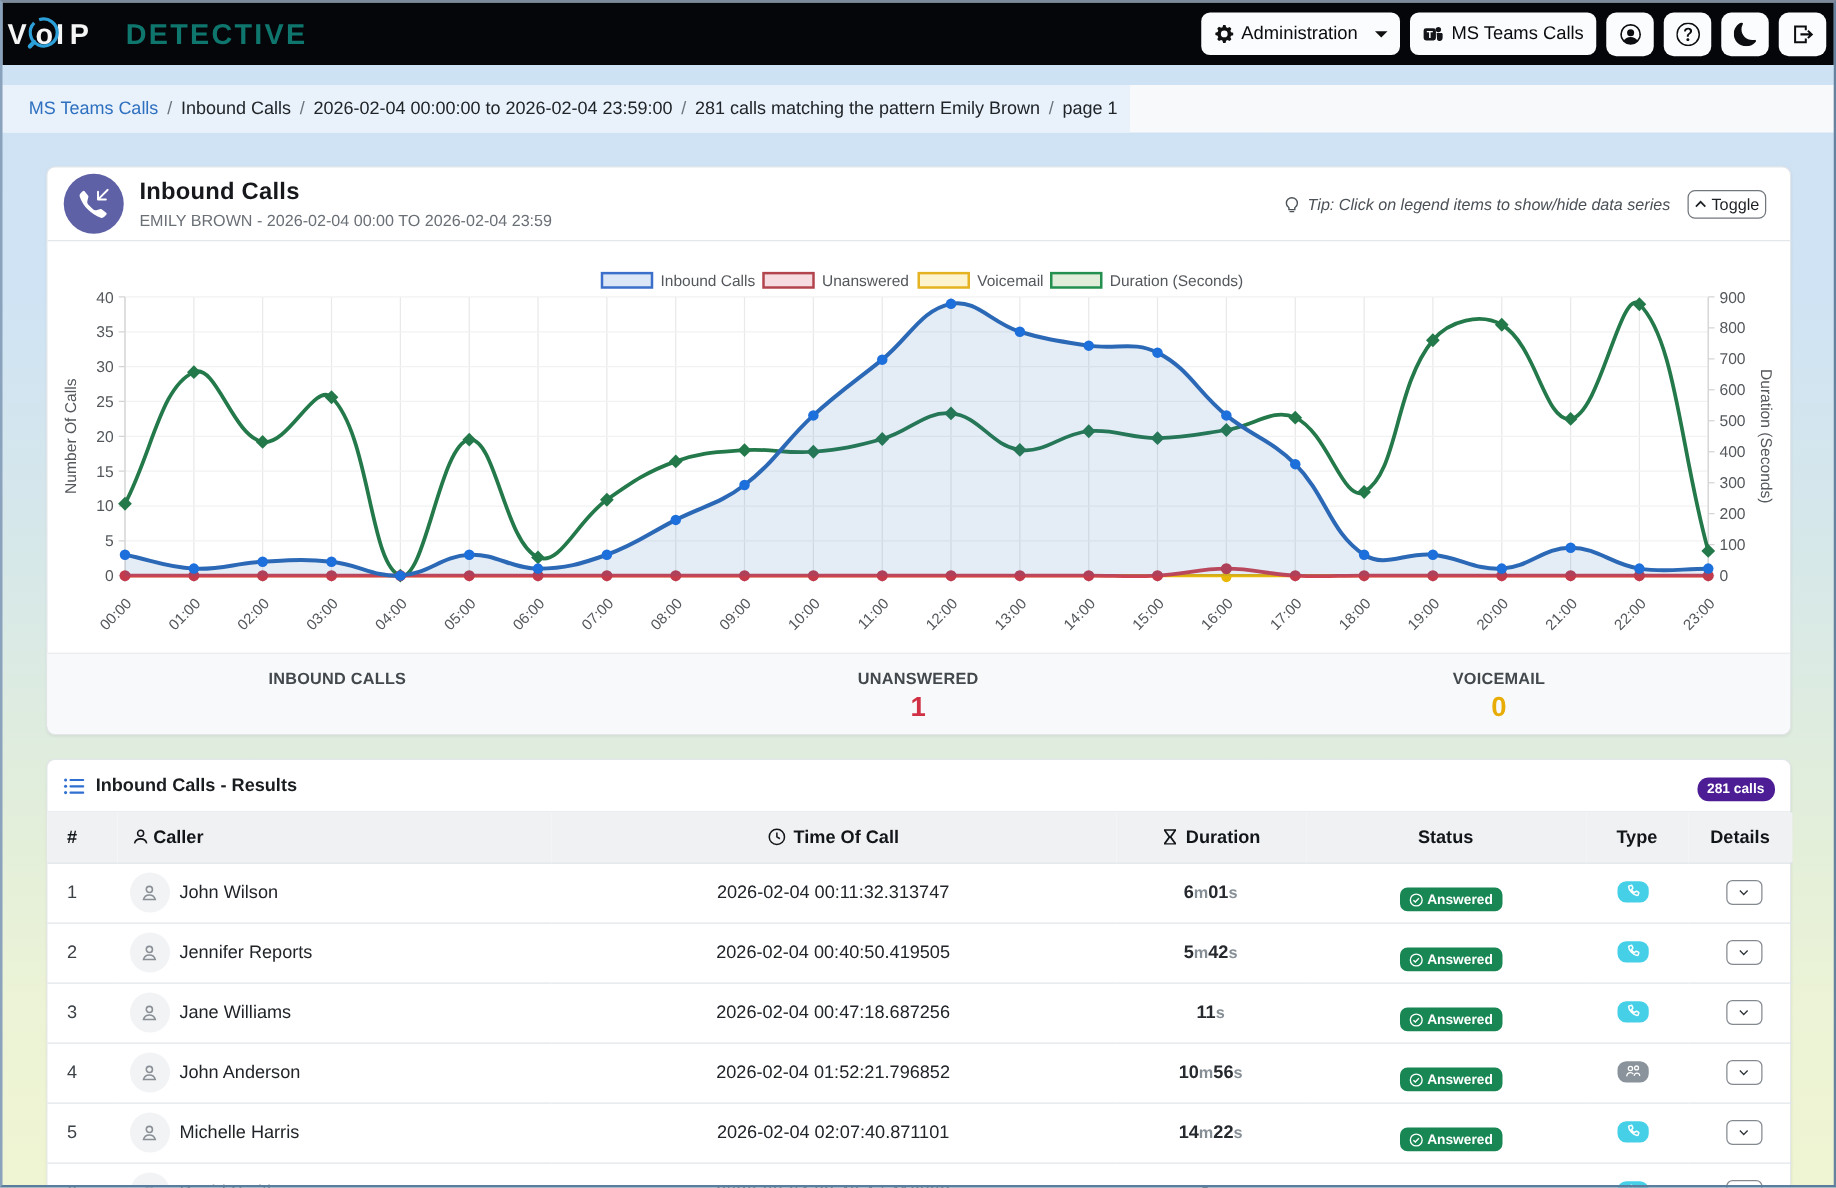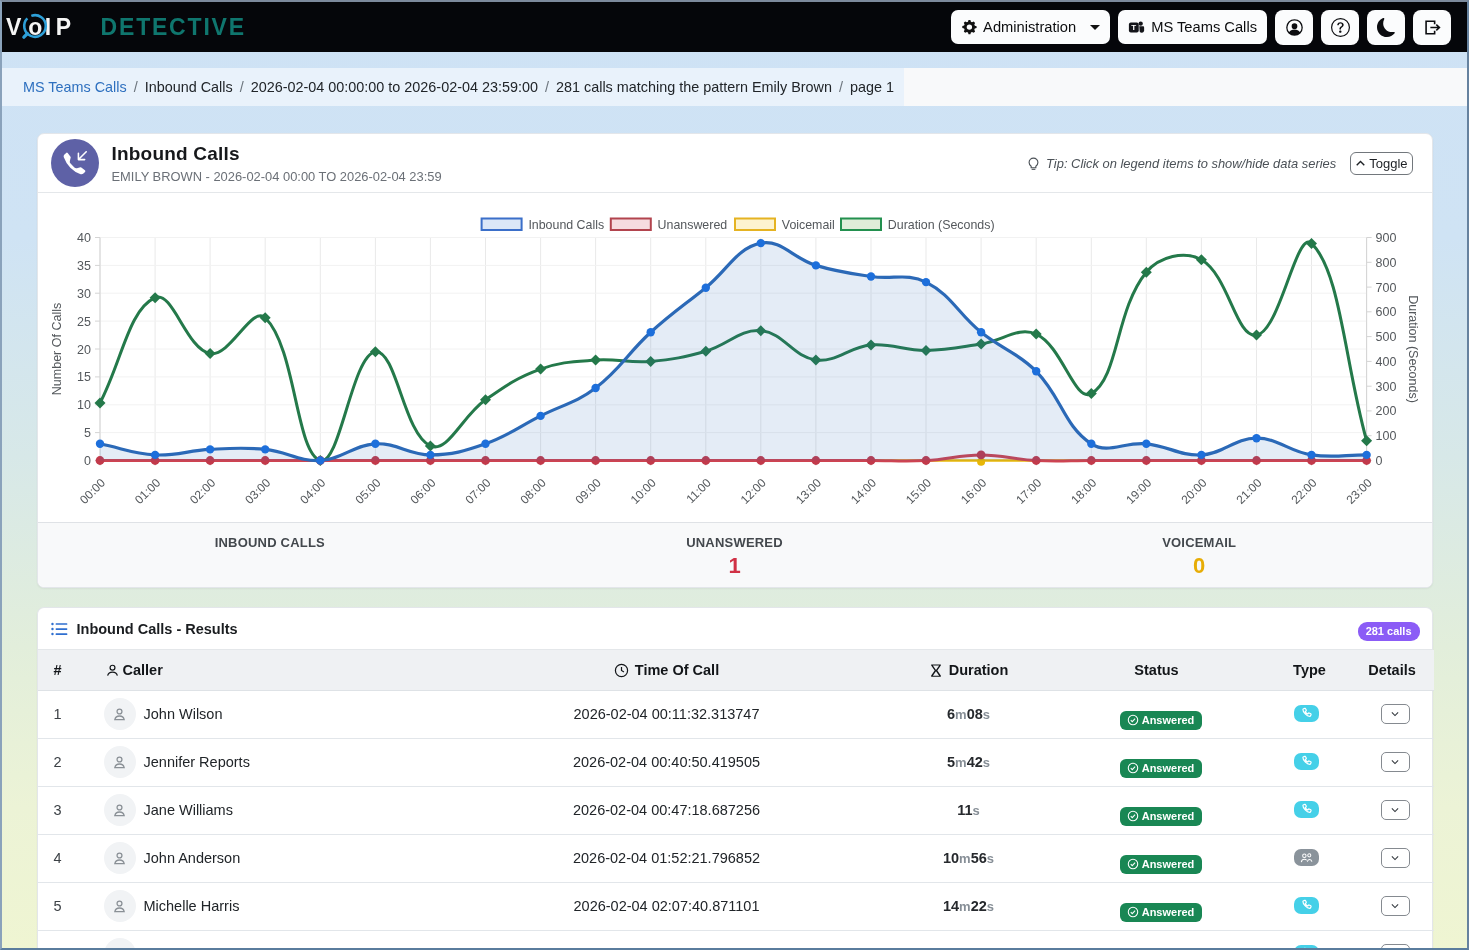--- a/index.html
+++ b/index.html
@@ -11,21 +11,21 @@
   position: relative;
 }
 #frame { position:fixed; inset:0; border-top:2px solid #7c8a9c; border-left:2px solid #8aa2bb; border-right:2px solid #66829f; border-bottom:2px solid #5a7c9d; pointer-events:none; z-index:99; }
 
 .navbar { position:relative; margin:2px 2px 0 2px; height:50px; background:#05060a; display:flex; align-items:center; }
 .logo { display:flex; align-items:baseline; margin-left:4px; font-weight:bold; font-size:23px; }
 .logo .white { color:#f5f5f5; letter-spacing:4.5px; }
 .logo .blue { color:#0f766e; margin-left:25px; letter-spacing:1.8px; }
 .oo { position:relative; display:inline-block; color:#f5f5f5; width:19px; text-align:center; }
 .oo svg { position:absolute; left:-6px; top:-2px; overflow:visible; }
-.navright { margin-left:auto; display:flex; align-items:center; gap:8px; margin-right:16px; }
+.navright { margin-left:auto; display:flex; align-items:center; gap:8px; margin-right:6px; }
 .nbtn { background:#fbfcfd; border:none; border-radius:7px; height:34px; display:flex; align-items:center; padding:0 10px; font-size:14.7px; color:#0c0d0f; gap:6px; white-space:nowrap; }
 .nsq { width:38px; height:35px; padding:0; border:none; justify-content:center; display:flex; align-items:center; background:#fbfcfd; border-radius:8px; }
 .caret { width:0; height:0; border-left:5px solid transparent; border-right:5px solid transparent; border-top:5px solid #111; margin-left:6px; }
 
 .crumbbar { margin:16px 2px 0 2px; background:#f8f9fa; display:flex; height:38px; }
 .crumb { background:#e9f2fb; display:flex; align-items:center; padding:0 10px 0 21px; font-size:14.4px; color:#212529; white-space:nowrap; }
 .crumb a { color:#2e70bf; text-decoration:none; }
 .crumb .sep { color:#6c757d; padding:0 7px; }
 
 .card { width:1396px; margin:0 auto; background:#fff; border-radius:7px; border:1px solid #e3e6ea; box-shadow:0 1px 2px rgba(0,0,0,.05); }
@@ -41,21 +41,21 @@
 
 .c1foot { border-top:1px solid #dfe2e6; background:#f8f9fa; border-radius:0 0 7px 7px; display:flex; height:65px; padding-top:12px; }
 .stat { flex:1; text-align:center; }
 .stat .lab { font-size:13px; font-weight:bold; color:#43484d; letter-spacing:0.2px; }
 .stat .val { font-size:22px; font-weight:bold; margin-top:3px; }
 .v-blue { color:#1a6fd6; } .v-red { color:#d03145; } .v-yellow { color:#e7ad06; } .v-green { color:#1d8a4e; }
 
 #card2 { margin-top:19px; border-radius:7px 7px 0 0; border-bottom:none; }
 .c2head { display:flex; align-items:center; padding:0 12px 0 12px; height:42px; border-bottom:1px solid #e4e7ea; }
 .c2head .t { font-size:14.5px; font-weight:bold; color:#1a1d20; margin-left:9px; }
-.badgecalls { margin-left:auto; position:relative; top:3px; background:#8b5cf6; color:#fff; font-size:11px; font-weight:bold; padding:3px 8px 4px; border-radius:9px; }
+.badgecalls { margin-left:auto; position:relative; top:3px; background:#4c1d95; color:#fff; font-size:11px; font-weight:bold; padding:3px 8px 4px; border-radius:9px; }
 table.res { width:100%; border-collapse:collapse; table-layout:fixed; font-size:14.5px; color:#212529; }
 table.res col.c0{width:56px;} table.res col.c1{width:347px;} table.res col.c2{width:452px;}
 table.res col.c3{width:152px;} table.res col.c4{width:224px;} table.res col.c5{width:82px;} table.res col.c6{width:83px;}
 table.res thead th { background:#eff1f3; font-weight:bold; height:40px; border-bottom:1px solid #dee2e6; font-size:14.5px; color:#131619; }
 table.res th, table.res td { vertical-align:middle; }
 table.res td { height:48px; border-bottom:1px solid #e2e6ea; }
 .thl { text-align:left; padding-left:16px; }
 .thc { text-align:center; }
 .hic { display:inline-flex; align-items:center; gap:6px; vertical-align:middle; }
 td.cnum { padding-left:16px; color:#3c4146; }
@@ -440,21 +440,21 @@
               <span class="avatar">
                 <svg width="17" height="17" viewBox="0 0 16 16" fill="none" stroke="#8a9096" stroke-width="1.2">
                   <circle cx="8" cy="5.2" r="2.3"></circle>
                   <path d="M3.6 12.8c.5-2.2 2.3-3.4 4.4-3.4s3.9 1.2 4.4 3.4z"></path>
                 </svg>
               </span>
               <span class="cname">John Wilson</span>
             </div>
           </td>
       <td class="ctime">2026-02-04 00:11:32.313747</td>
-      <td class="cdur"><span>6</span><span class="u">m</span><span>08</span><span class="u">s</span></td>
+      <td class="cdur"><span>6</span><span class="u">m</span><span>01</span><span class="u">s</span></td>
       <td class="cstat"><span class="stbadge"><svg width="12" height="12" viewBox="0 0 16 16" fill="none" stroke="#fff" stroke-width="1.4">
                 <circle cx="8" cy="8" r="6.3"></circle>
                 <path d="M5 8.2l2 2 3.8-4"></path>
               </svg>Answered</span></td>
       <td class="ctype"><span class="typebadge">
               <svg width="13" height="13" viewBox="0 0 16 16" fill="none" stroke="#fff" stroke-width="1.5">
                 <path d="M4.2 2.2l1.8-.6c.4-.1.8.1.9.4l.8 2c.1.3 0 .7-.3.9l-1 .8c.5 1 1.9 2.5 3 3l.9-1c.2-.3.6-.4.9-.3l2 .9c.3.2.5.6.4.9l-.7 1.8c-.1.4-.5.6-.9.6-1.7-.2-3.8-1.4-5.6-3.2C4.6 6.6 3.6 4.6 3.6 3c0-.4.2-.7.6-.8z"></path>
               </svg>
             </span></td>
       <td class="cdet"><span class="detbtn">

